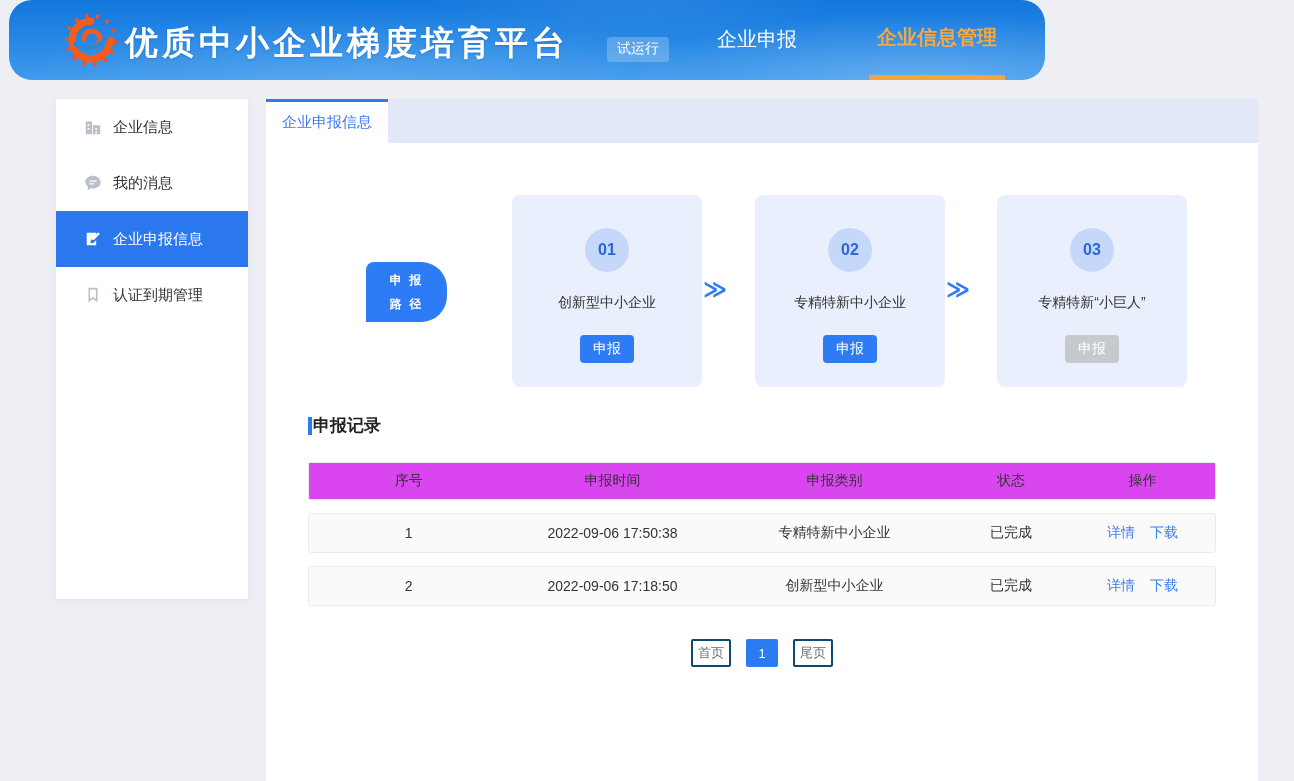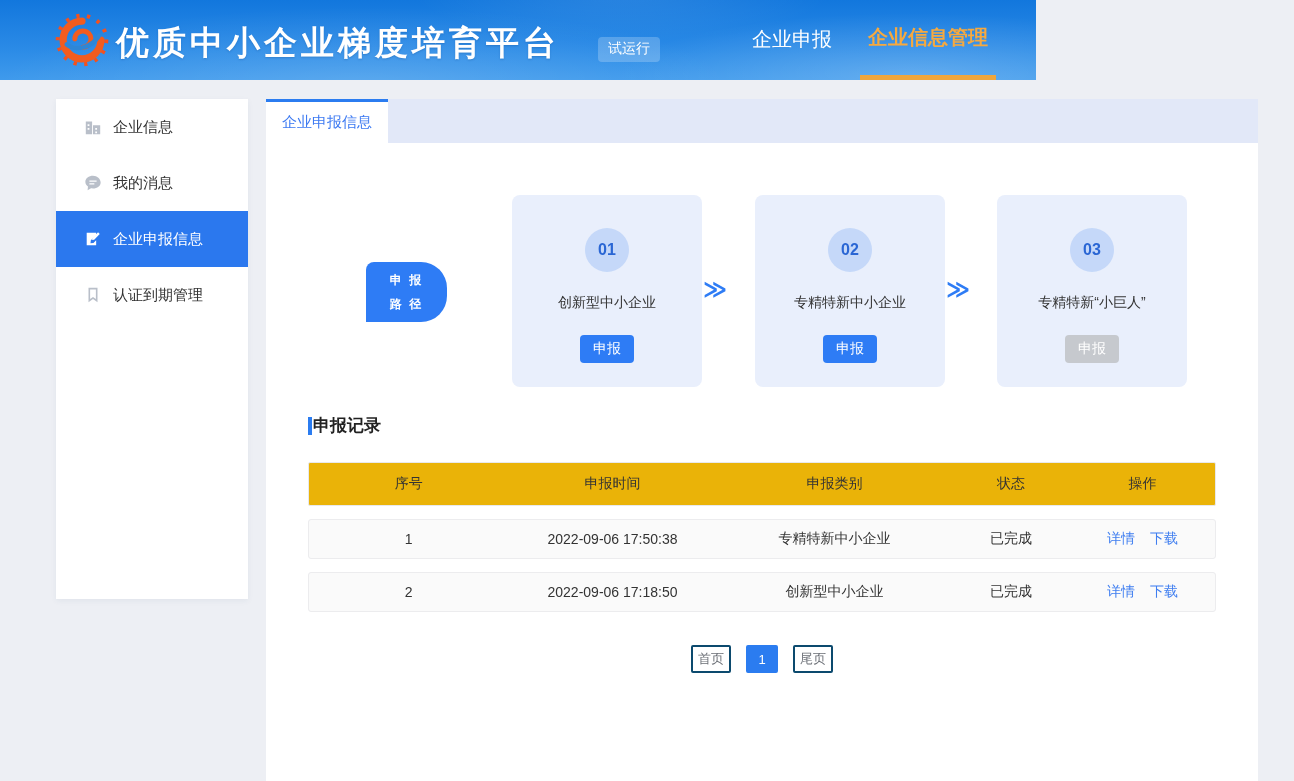--- a/index.html
+++ b/index.html
@@ -6,40 +6,41 @@
   html,body { width:1294px; height:781px; overflow:hidden; }
   body {
     font-family:"Liberation Sans","DejaVu Sans",sans-serif;
     background:#edeff4;
     position:relative;
     color:#333;
   }
 
   
   .header {
-    position:absolute; left:0; top:0; width:1036px; height:80px;
+    position:absolute; left:9px; top:0; width:1036px; height:80px;
     background:
       radial-gradient(ellipse 420px 90px at 88% 95%, rgba(255,255,255,.20), transparent 70%),
       radial-gradient(ellipse 520px 110px at 35% 105%, rgba(255,255,255,.14), transparent 70%),
       radial-gradient(ellipse 300px 70px at 60% -10%, rgba(255,255,255,.10), transparent 70%),
       linear-gradient(180deg,#1277dd 0%, #2a8ae6 60%, #3f9aec 100%);
+    border-radius: 23px;
   }
   .logo { position:absolute; left:55px; top:13px; width:54px; height:54px; }
   .header-title {
     position:absolute; left:116px; top:21px;
     font-size:33px; font-weight:bold; color:#fff; letter-spacing:4px;
     text-shadow:0 1px 2px rgba(0,60,130,.25);
     white-space:nowrap;
   }
   .trial-badge {
     position:absolute; left:598px; top:37px;
     padding:3px 10px 4px; border-radius:4px;
     background:rgba(255,255,255,.22); color:#fff; font-size:14px;
   }
-  .top-nav { position:absolute; right:40px; top:0; height:80px; display:flex; gap:20px;justify-content:flex-end; }
+  .top-nav { position:absolute; right:40px; top:0; height:80px; display:flex; gap:64px;justify-content:flex-end; }
   .top-nav-item {
     height:80px; line-height:78px; padding:0 8px;
     font-size:20px; color:#fff; cursor:pointer; white-space:nowrap;
   }
   .top-nav-item.active {
     color:#f6a93f; font-weight:600;
     border-bottom:5px solid #f0a63c; line-height:74px;
   }
 
   
@@ -99,21 +100,21 @@
   .path-arrow.a1 { left:437px; } .path-arrow.a2 { left:680px; }
 
   
   .records { padding:0 42px; }
   .records-title { margin-top:14px; display:flex; align-items:center; gap:1px; }
   .records-title .bar { width:4px; height:18px; background:#2b7cf0; }
   .records-title .txt { font-size:17px; font-weight:bold; color:#222; }
 
   .rec-table { margin-top:25px; }
   .t-row { display:flex; align-items:center; height:40px; border:1px solid #e8e9ec; border-radius:2px; }
-  .t-row.head { background:#eab308; height:44px; }
+  .t-row.head { background:#d946ef; height:38px; }
   .t-row.body { background:#fafafa; margin-top:13px; border-color:#ececee; border-radius:3px; }
   .t-cell { text-align:center; font-size:14px; color:#333; }
   .t-cell.c0 { width:22%; } .t-cell.c1 { width:23%; } .t-cell.c2 { width:26%; }
   .t-cell.c3 { width:13%; } .t-cell.c4 { width:16%; }
   .t-cell.actions { display:flex; justify-content:center; gap:15px; }
   .link { color:#3f7ef0; font-size:14px; cursor:pointer; text-decoration:none; white-space:nowrap; }
 
   
   .pagination { margin-top:33px; display:flex; justify-content:center; gap:15px; }
   .page-btn {

